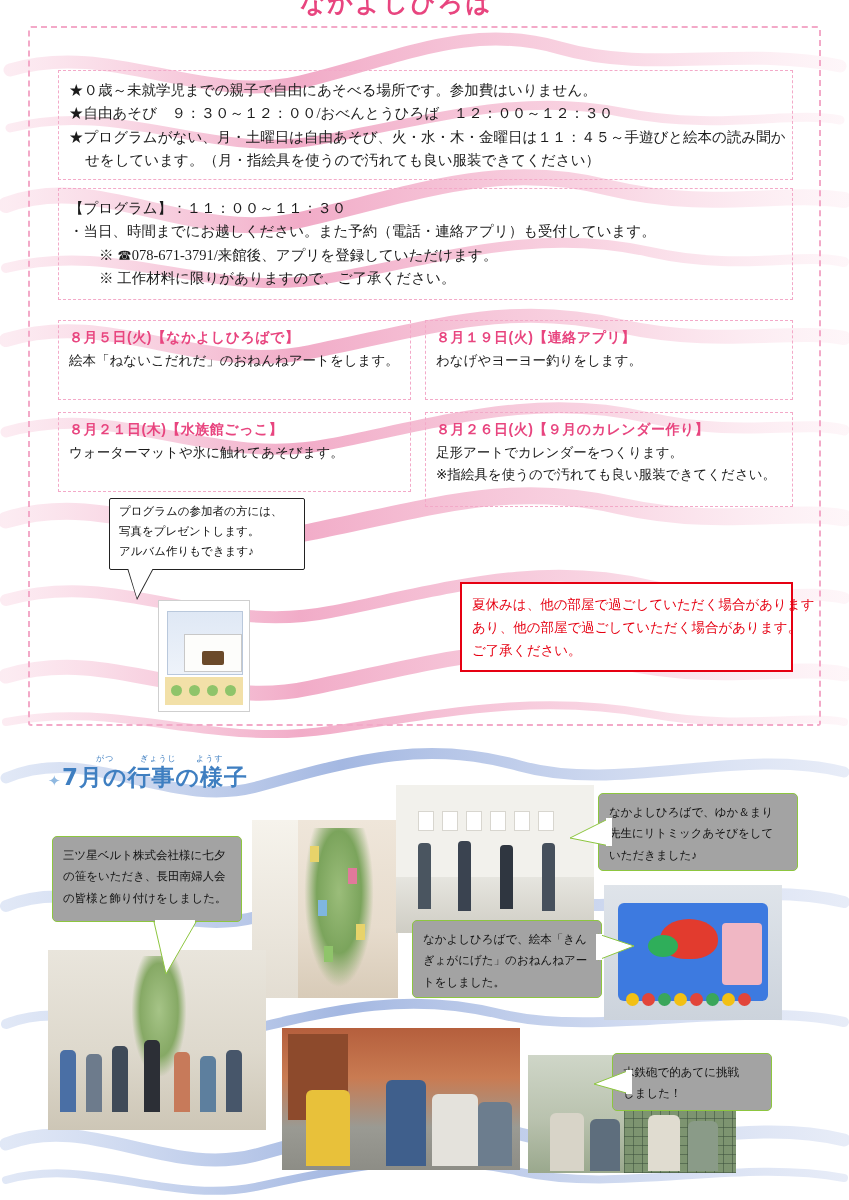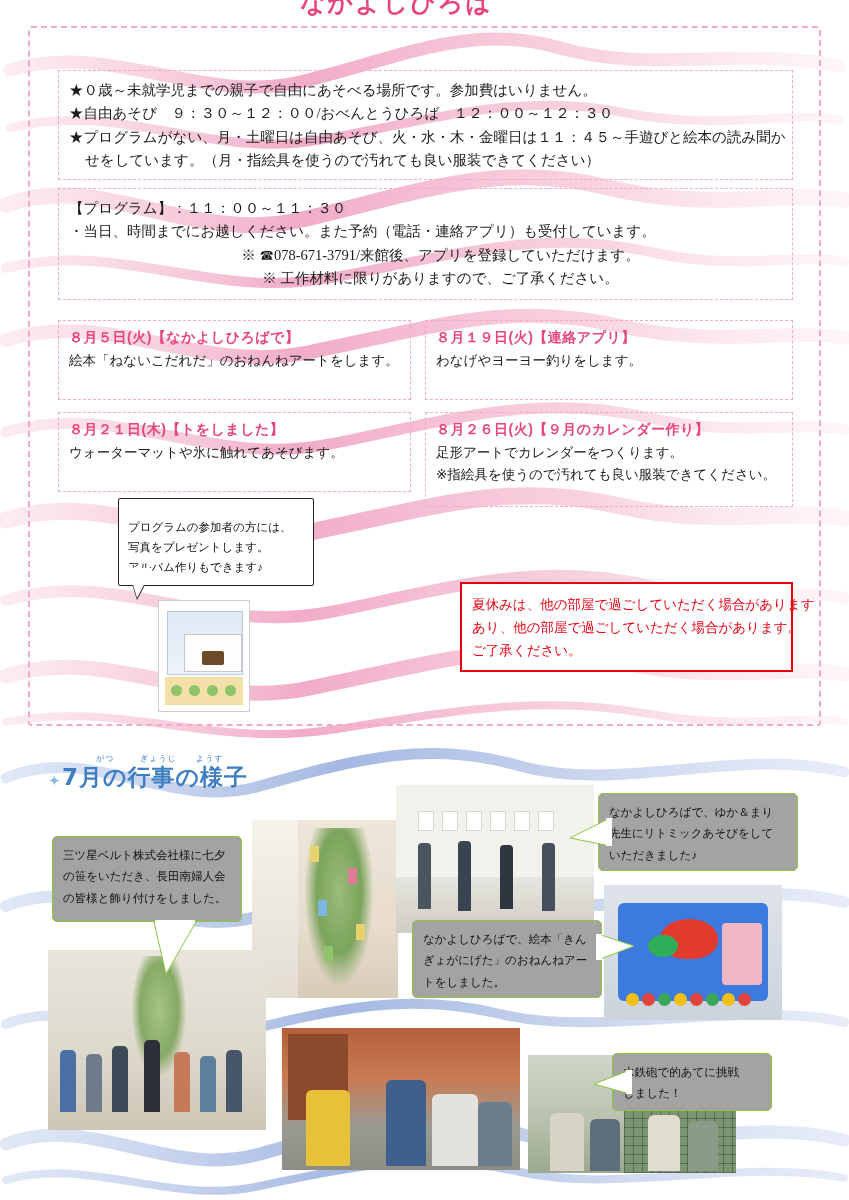--- a/index.html
+++ b/index.html
@@ -91,51 +91,51 @@
     font-size: 14.5px;
     color: #1b1b1b;
     line-height: 1.62;
     white-space: nowrap;
   }
   .body-text {
     padding: 8px 10px 0 10px;
     font-family: Liberation Serif, serif;
   }
   .indent1 { padding-left: 16px; }
-  .indent2 { padding-left: 30px; text-align: center; }
+  .indent2 { padding-left: 30px; }
 
   .ev-title {
     font-size: 14px;
     font-weight: bold;
     color: #e8457f;
     padding: 8px 0 2px 10px;
     letter-spacing: 0.5px;
   }
   .ev-body {
     font-size: 13.5px;
     color: #1b1b1b;
     padding: 2px 10px 0 10px;
     line-height: 1.5;
   }
 
   
   .note-bubble {
     position: absolute;
-    left: 118px;
+    left: 109px;
     top: 498px;
     width: 196px;
-    height: 88px;
+    height: 72px;
     border: 1px solid #222;
     background: #ffffff;
     border-radius: 2px;
     z-index: 6;
     font-size: 11.5px;
     color: #111;
     line-height: 1.75;
-    padding: 18px 9px;
+    padding: 2px 9px;
     box-sizing: border-box;
   }
   .note-tail {
     position: absolute;
     left: 128px;
     top: 568px;
     width: 0; height: 0;
     border-left: 9px solid transparent;
     border-right: 16px solid transparent;
     border-top: 30px solid #ffffff;
@@ -390,21 +390,21 @@
   <div class="ev-title">８月５日(火)【なかよしひろばで】</div>
   <div class="ev-body">絵本「ねないこだれだ」のおねんねアートをします。</div>
 </div>
 
 <div class="box box-ev2">
   <div class="ev-title">８月１９日(火)【連絡アプリ】</div>
   <div class="ev-body">わなげやヨーヨー釣りをします。</div>
 </div>
 
 <div class="box box-ev3">
-  <div class="ev-title">８月２１日(木)【トをしました】</div>
+  <div class="ev-title">８月２１日(木)【水族館ごっこ】</div>
   <div class="ev-body">ウォーターマットや氷に触れてあそびます。</div>
 </div>
 
 <div class="box box-ev4">
   <div class="ev-title">８月２６日(火)【９月のカレンダー作り】</div>
   <div class="ev-body">足形アートでカレンダーをつくります。</div>
   <div class="ev-body">※指絵具を使うので汚れても良い服装できてください。</div>
 </div>
 
 <div class="note-tail-b"></div>

